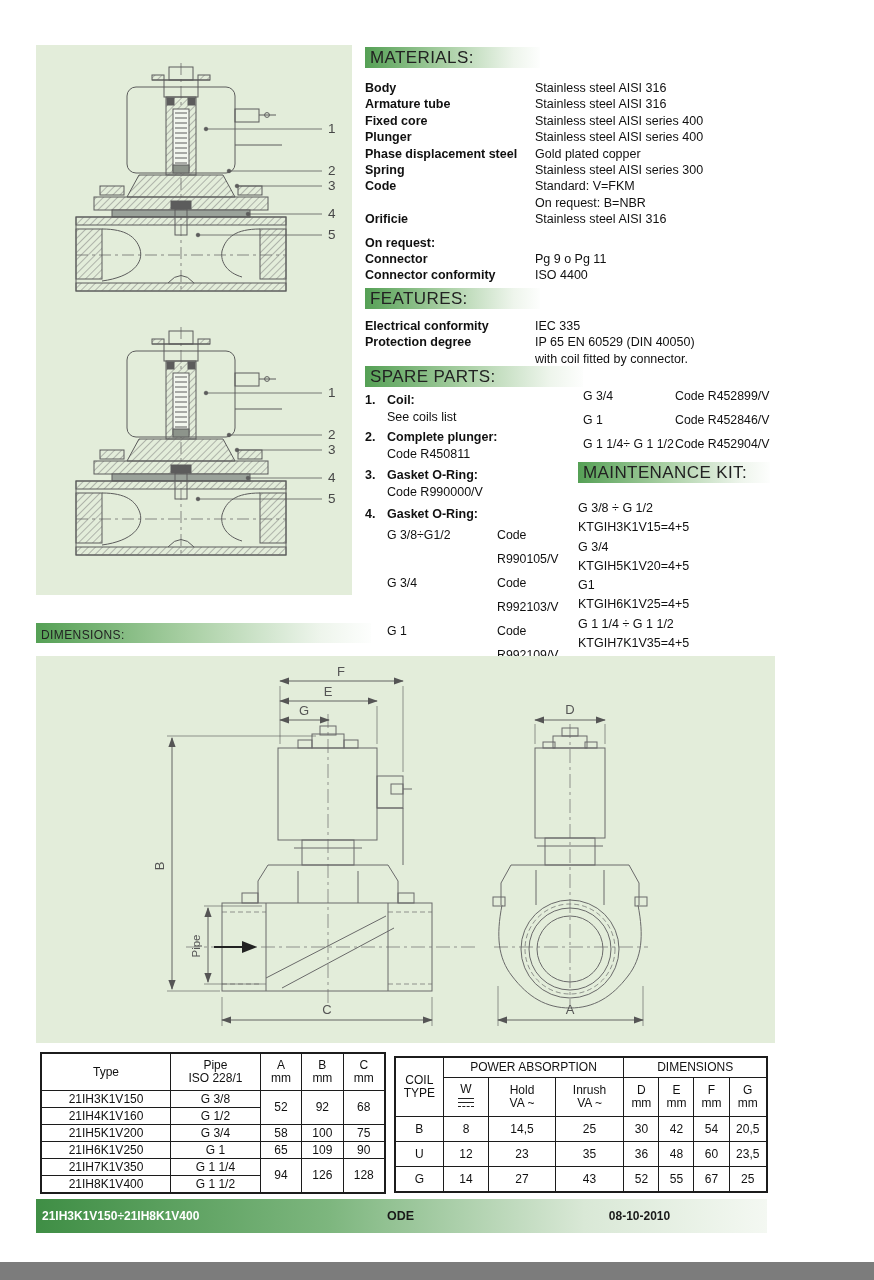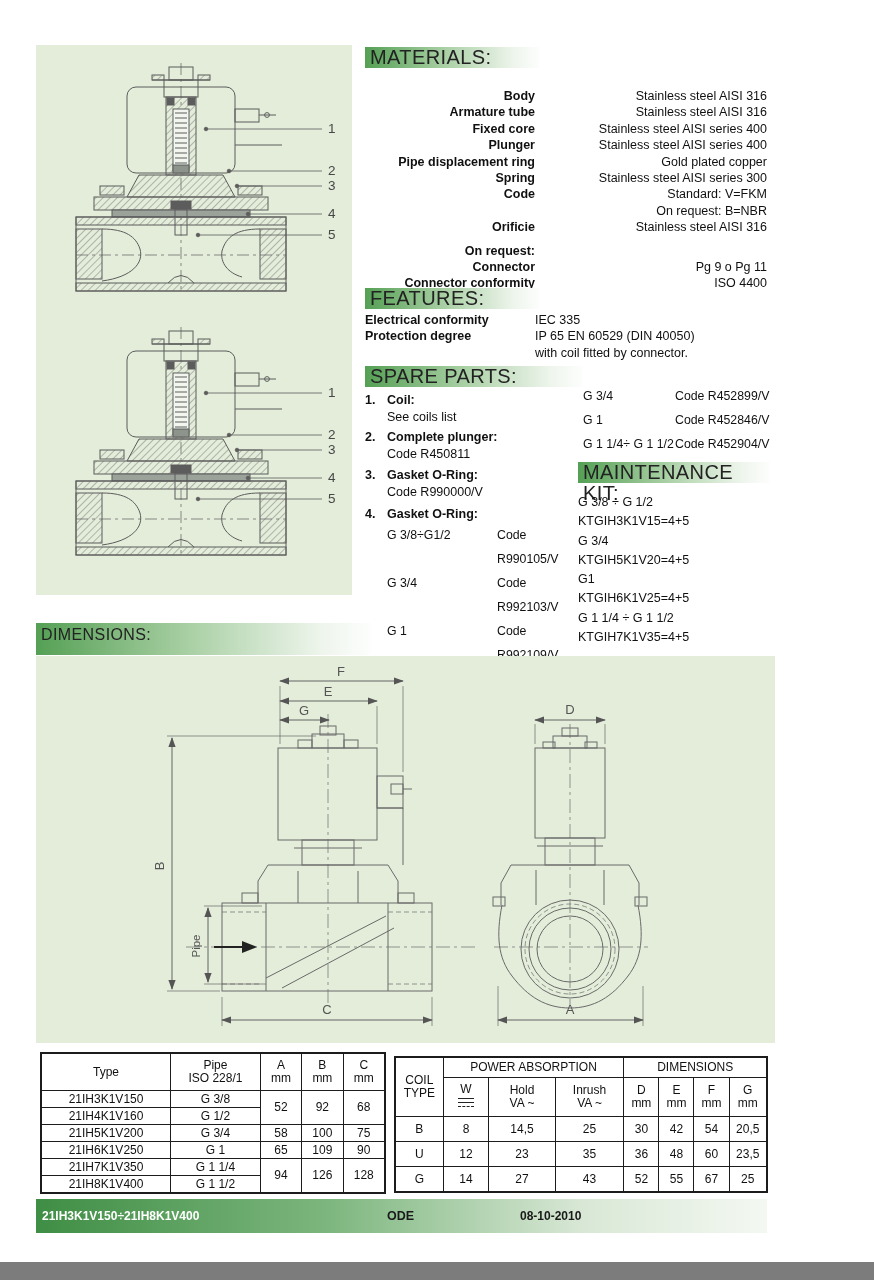--- a/index.html
+++ b/index.html
@@ -1,20 +1,20 @@
 <!DOCTYPE html>
 <html><head>
 <meta charset="utf-8">
 <style>
   html,body{margin:0;padding:0;background:#fff;}
   .page{position:relative;width:874px;height:1280px;background:#ffffff;overflow:hidden;
         font-family:"Liberation Sans",sans-serif;color:#111;}
   .panel{position:absolute;background:#e3edda;}
   .sec-head{height:21px;background:linear-gradient(90deg,#55a055 0%,#a8cfa3 45%,#eef5ec 85%,#fdfefd 100%);
-            color:#222;font-size:20px;line-height:21px;padding-left:5px;letter-spacing:.4px;}
+            color:#222;font-size:17px;line-height:21px;padding-left:5px;letter-spacing:.4px;}
   .kv{display:grid;grid-template-columns:170px 1fr;font-size:12.5px;line-height:16.4px;color:#101010;}
   .kv .l{font-weight:bold;}
   .gap{margin-top:7px;}
   .sp{font-size:12.5px;color:#101010;}
   .sp-item{display:grid;grid-template-columns:22px 1fr;line-height:17px;}
   .sp-num,.sp-title{font-weight:bold;}
   .pair{display:grid;grid-template-columns:110px 1fr;line-height:24px;font-size:12.3px;}
   .pair.tight{line-height:19px;}
   .mk-line{font-size:12.5px;line-height:19.3px;color:#101010;}
   table{border-collapse:collapse;background:#fff;font-size:12px;color:#111;}
@@ -23,21 +23,21 @@
   .lt td{height:16px;}
   .lt .hdr{height:37px;}
   .rt .r1{height:20px;}
   .rt .r2{height:39px;}
   .rt td{height:24px;}
   .two-line{line-height:13px;display:block;}
   .footer{position:absolute;display:flex;align-items:center;
           background:linear-gradient(90deg,#3f8e45 0%,#7db67e 40%,#d9e8d6 75%,#f4f8f2 100%);}
   .footer .fl{color:#fff;font-weight:bold;font-size:12px;padding-left:6px;flex:1;}
   .footer .fc{color:#1a1a1a;font-weight:bold;font-size:12.5px;flex:1;text-align:center;}
-  .footer .fr{color:#1a1a1a;font-weight:bold;font-size:12px;flex:1;text-align:left;padding-right:8px;}
+  .footer .fr{color:#1a1a1a;font-weight:bold;font-size:12px;flex:1;text-align:center;padding-right:8px;}
   .graybar{position:absolute;left:0;right:0;bottom:0;height:18px;background:#7c7c7c;}
   .dc-icon{display:inline-block;width:16px;height:9px;position:relative;}
   .dc-icon b{position:absolute;left:0;right:0;top:0;border-top:1.6px solid #222;}
   .dc-icon i{position:absolute;left:0;right:0;top:4px;border-top:1.6px solid #222;}
   .dc-icon u{position:absolute;left:0;right:0;top:8px;border-top:1.6px dashed #222;}
   svg text{font-family:"Liberation Sans",sans-serif;}
   .wm{position:absolute;pointer-events:none;opacity:.85;}
 </style>
 </head>
 <body>
@@ -114,51 +114,51 @@
         <text x="292" y="394">2</text>
         <text x="292" y="409">3</text>
         <text x="292" y="437">4</text>
         <text x="292" y="458">5</text>
       </g>
     </svg>
   </div>
 
   <div style="position:absolute;left:365px;top:47px;width:402px;">
     <div class="sec-head" style="width:170px;">MATERIALS:</div>
-    <div class="kv" style="margin-top:20px;text-align:right;">
+    <div class="kv" style="margin-top:12px;">
       <div class="l">Body</div>
         <div>Stainless steel  AISI 316</div>
       <div class="l">Armature tube</div>
         <div>Stainless steel  AISI 316</div>
       <div class="l">Fixed core</div>
         <div>Stainless steel  AISI series 400</div>
       <div class="l">Plunger</div>
         <div>Stainless steel  AISI series 400</div>
-      <div class="l">Pipe displacement ring</div>
+      <div class="l">Phase displacement steel</div>
         <div>Gold plated copper</div>
       <div class="l">Spring</div>
         <div>Stainless steel  AISI series 300</div>
       <div class="l">Code</div>
         <div>Standard:    V=FKM</div>
       <div class="l"></div>
         <div>On request: B=NBR</div>
       <div class="l">Orificie</div>
         <div>Stainless steel  AISI 316</div>
       <div class="l gap">On request:</div>
         <div class="gap"></div>
       <div class="l">Connector</div>
         <div>Pg 9 o Pg 11</div>
       <div class="l">Connector conformity</div>
         <div>ISO 4400</div>
     </div>
   </div>
 
   <div style="position:absolute;left:365px;top:288px;width:402px;">
     <div class="sec-head" style="width:170px;">FEATURES:</div>
-    <div class="kv" style="margin-top:3px;">
+    <div class="kv" style="margin-top:9px;">
       <div class="l">Electrical conformity</div>
         <div>IEC 335</div>
       <div class="l">Protection degree</div>
         <div>IP 65 EN 60529 (DIN 40050)</div>
       <div class="l"></div>
         <div>with coil fitted by connector.</div>
     </div>
   </div>
 
   <div class="sp" style="position:absolute;left:365px;top:366px;width:215px;">
@@ -225,33 +225,33 @@
         <span>Code R452846/V</span>
       </div>
     <div class="pair" style="grid-template-columns:92px 1fr;">
         <span>G 1 1/4÷ G 1 1/2</span>
         <span>Code R452904/V</span>
       </div>
   </div>
 
   <div style="position:absolute;left:578px;top:462px;width:190px;">
     <div class="sec-head" style="width:187px;">MAINTENANCE KIT:</div>
-    <div style="margin-top:10px;">
+    <div style="margin-top:16px;">
       <div class="mk-line">G 3/8 ÷ G 1/2</div>
       <div class="mk-line">KTGIH3K1V15=4+5</div>
       <div class="mk-line">G 3/4</div>
       <div class="mk-line">KTGIH5K1V20=4+5</div>
       <div class="mk-line">G1</div>
       <div class="mk-line">KTGIH6K1V25=4+5</div>
       <div class="mk-line">G 1 1/4 ÷ G 1 1/2</div>
       <div class="mk-line">KTGIH7K1V35=4+5</div>
     </div>
   </div>
 
-  <div class="sec-head" style="position:absolute;left:36px;top:623px;width:330px;height:32px;line-height:24px;font-size:16px;">DIMENSIONS:</div>
+  <div class="sec-head" style="position:absolute;left:36px;top:623px;width:330px;height:20px;line-height:24px;font-size:12px;">DIMENSIONS:</div>
 
   <div class="panel" style="left:36px;top:656px;width:739px;height:387px;">
     <svg width="739" height="387" viewBox="0 0 739 387">
       <defs>
         <marker id="ar" markerWidth="11" markerHeight="8" refX="10" refY="4" orient="auto-start-reverse">
           <path d="M0,0 L11,4 L0,8 z" fill="#555"></path>
         </marker>
       </defs>
 
       <g stroke="#6a6a6a" fill="none" stroke-width="1">

